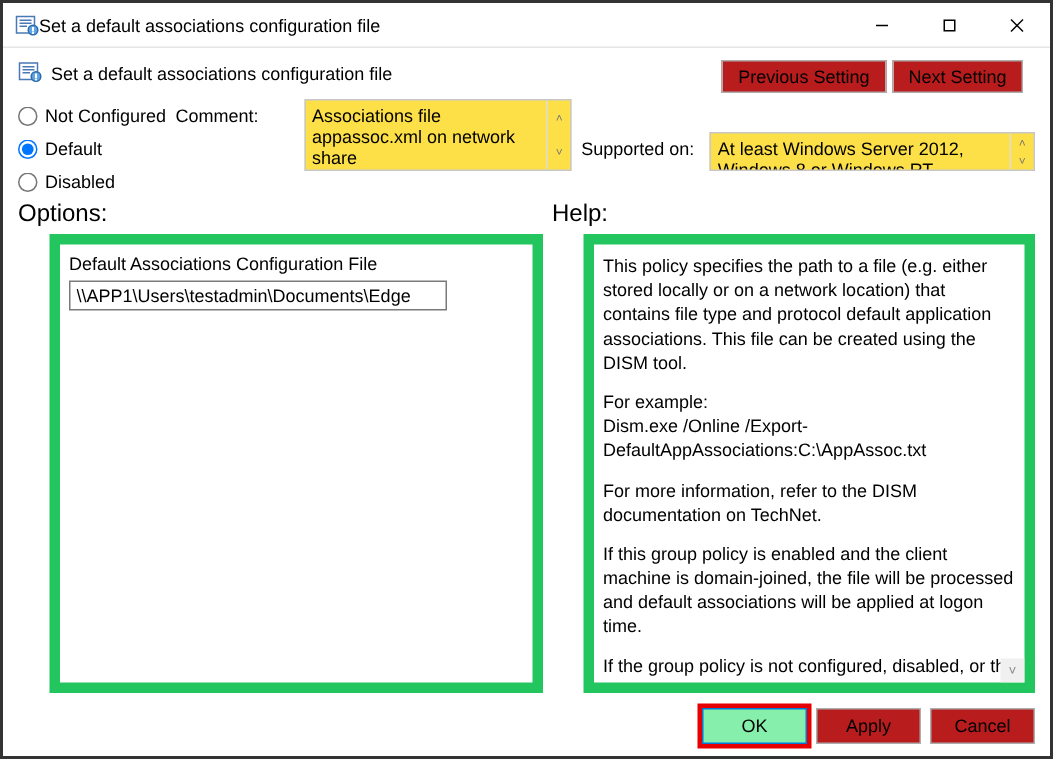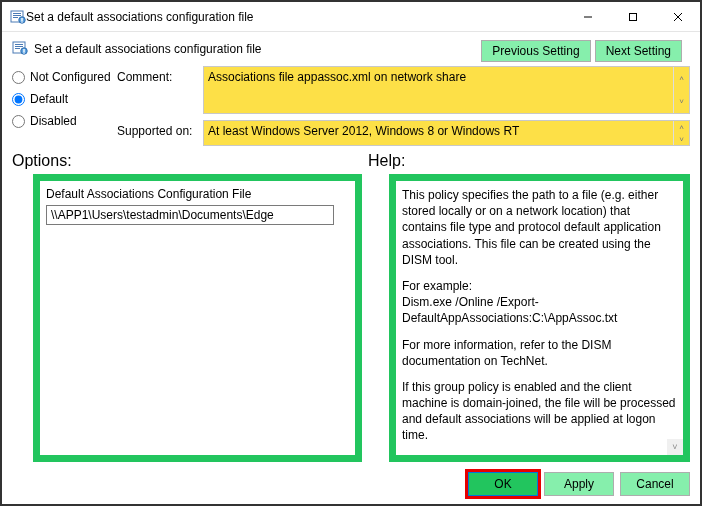--- a/index.html
+++ b/index.html
@@ -31,21 +31,21 @@
   
   .policyheader {
     display:flex;
     align-items:flex-start;
     padding:8px 10px 4px 10px;
     gap:6px;
   }
   .policyheader .ptitle { flex:1; font-size:12px; padding-top:2px; }
   .navbtns { display:flex; gap:4px; margin-right:8px; }
   .btn {
-    background:#86efac;
+    background:#b91c1c;
     border:1px solid #adadad;
     font-size:12px;
     padding:3px 10px;
     cursor:default;
     min-width:70px;
     text-align:center;
   }
   
   .configrow {
     display:flex;
@@ -55,21 +55,21 @@
   }
   .statecol {
     width:105px;
     padding-top:4px;
     display:flex;
     flex-direction:column;
     gap:8px;
   }
   .radio { display:flex; align-items:center; gap:5px; font-size:12px; }
   .radio input { margin:0; }
-  .commentcol { flex:1; display:flex; flex-direction:column; gap:6px; }
+  .commentcol { flex:1; display:flex; gap:6px;align-items:flex-end; }
   .labelrow { display:flex; align-items:flex-start; gap:6px; }
   .fieldlabel { width:80px; text-align:left; padding-top:4px; }
   .textbox {
     flex:1;
     border:1px solid #c8c8c8;
     background:#fde047;
     height:48px;
     padding:3px 18px 3px 4px;
     font-size:12px;
     position:relative;
@@ -113,21 +113,21 @@
     flex:1;
     border:7px solid #22c55e;
     padding:6px;
     font-size:12px;
     overflow:hidden;
     position:relative;
     margin-left:21px;
   }
   .optlabel { margin-bottom:4px; }
   .optinput {
-    width:288px;
+    width:252px;
     border:1px solid #7a7a7a;
     padding:2px 4px;
     font-size:12px;
     height:20px;
   }
   .helptext p { margin:0 0 10px 0; line-height:1.35; }
   .scrollcorner {
     position:absolute;
     bottom:0; right:0;
     width:16px; height:16px;
@@ -140,21 +140,21 @@
     display:flex;
     justify-content:flex-end;
     gap:6px;
     padding:6px 10px 8px 10px;
   }
   .footer .btn { min-width:70px; padding:4px 12px; }
   .okbtn {
     outline:3px solid #e60000;
     outline-offset:0;
     border:1px solid #0078d7;
-    background:#22c55e;
+    background:#86efac;
   }
   
   .picon {
     width:16px; height:16px;
     display:inline-block;
   }
 </style>
 </head>
 <body>
 

